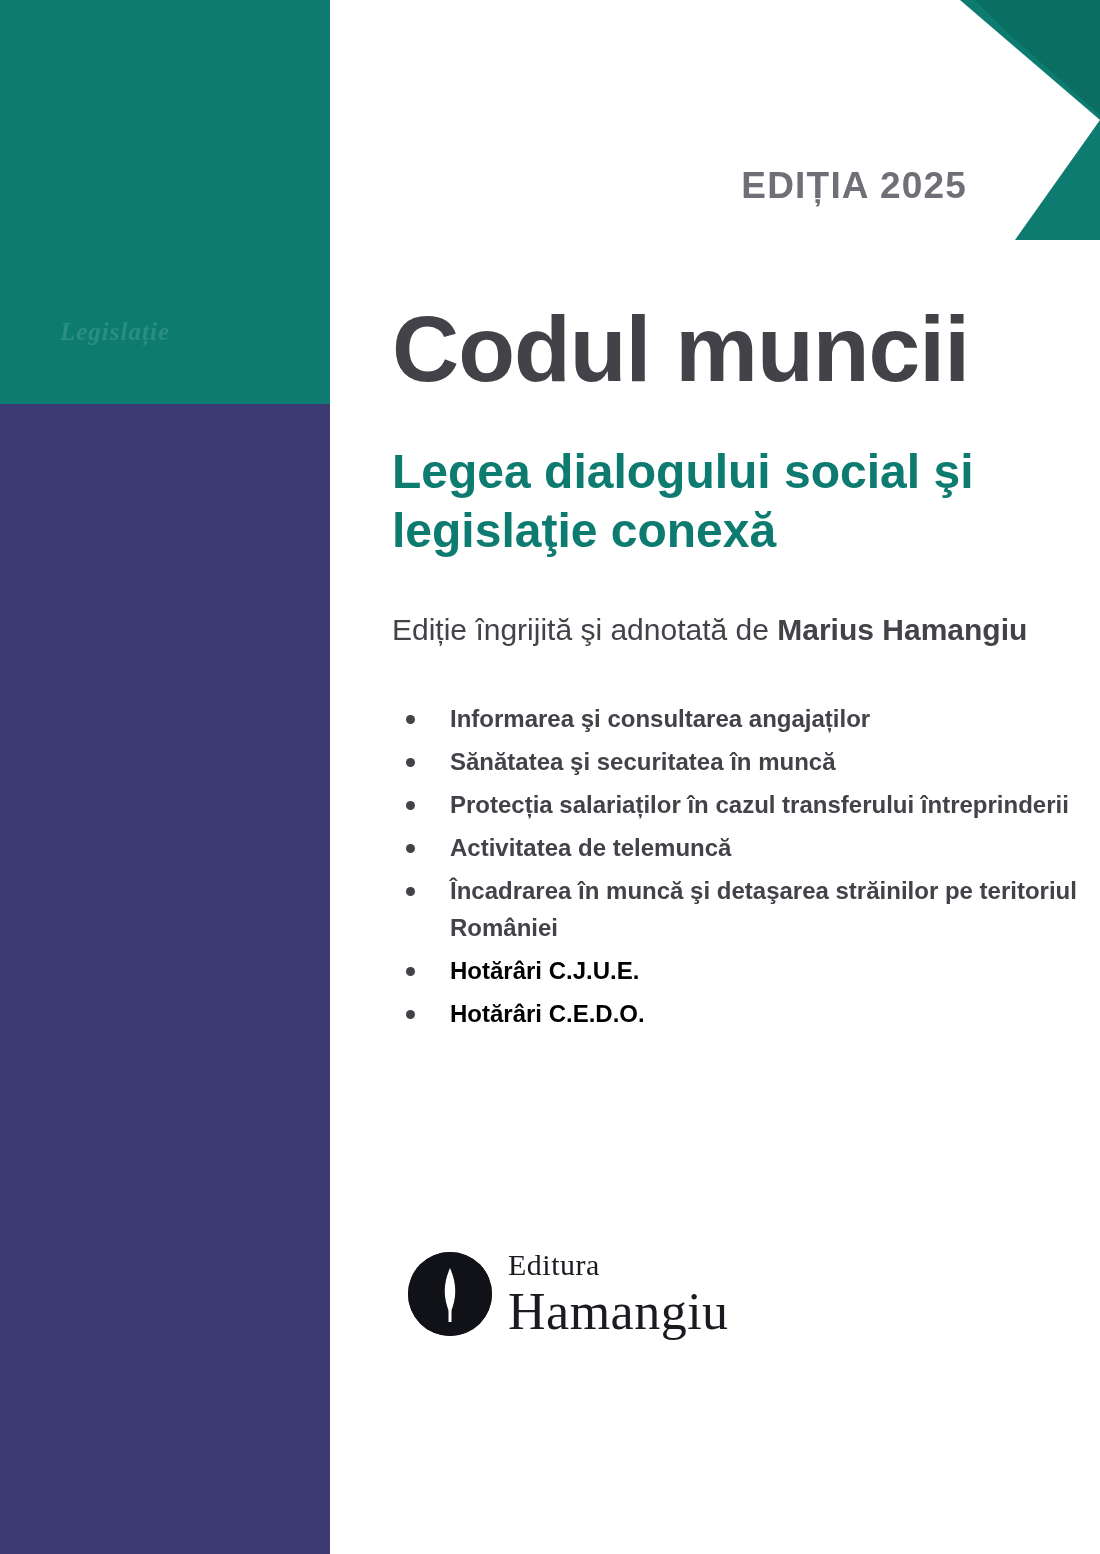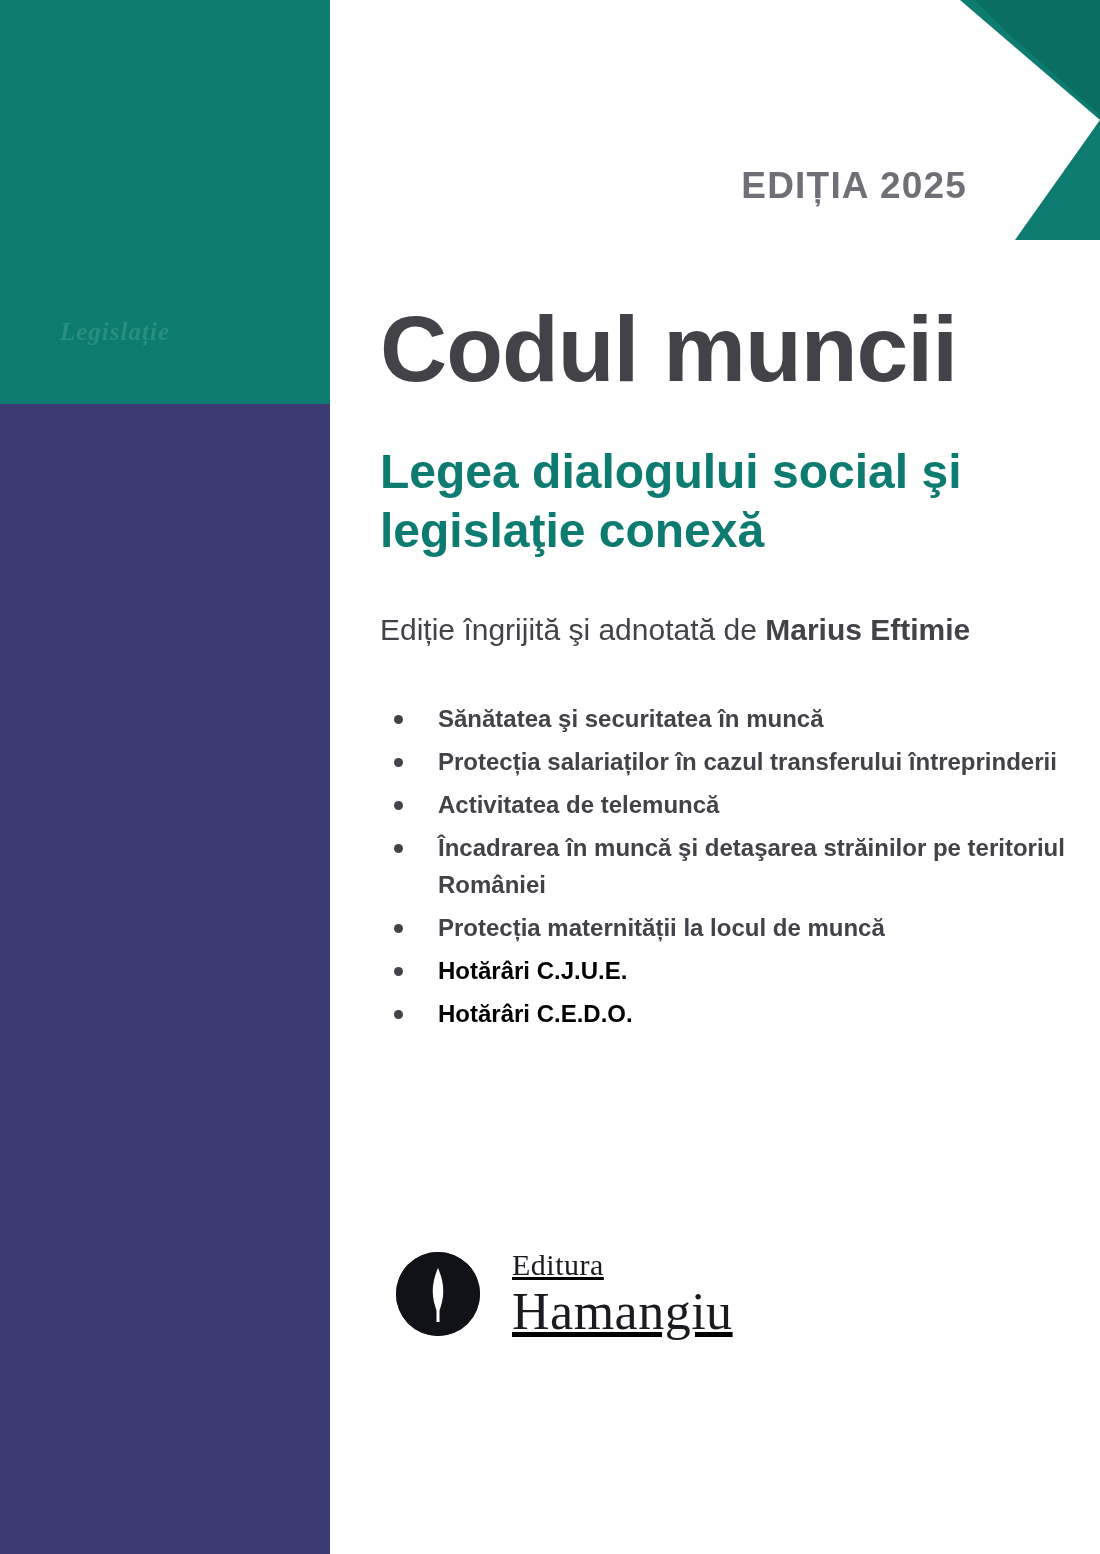--- a/index.html
+++ b/index.html
@@ -67,21 +67,21 @@
     top: 165px;
     font-size: 37px;
     font-weight: 800;
     color: #6f6f78;
     letter-spacing: 1.2px;
   }
 
   
   .content {
     position: absolute;
-    left: 376px;
+    left: 388px;
     top: 0;
     width: 700px;
     height: 1408px;
   }
 
   .main-title {
     position: absolute;
     left: 4px;
     top: 300px;
     font-size: 93px;
@@ -159,23 +159,22 @@
   }
   .pub-mark {
     width: 84px;
     height: 84px;
     border-radius: 50%;
     background: #111118;
     position: relative;
     flex: 0 0 auto;
   }
   .pub-text {
-    margin-left: 32px;
+    margin-left: 16px;
     line-height: 1;
-    text-decoration: underline;
   }
   .pub-line1 {
     font-size: 30px;
     font-weight: 400;
     color: #1a1a20;
     font-family: "Liberation Serif", serif;
     letter-spacing: 0.5px;
   }
   .pub-line2 {
     font-size: 52px;
@@ -206,29 +205,29 @@
 
   <div class="edition">EDIȚIA 2025</div>
 
   <div class="content">
 
     <div class="main-title">Codul muncii</div>
 
     <div class="subtitle">Legea dialogului social şi legislaţie conexă</div>
 
     <div class="byline">
-      <span>Ediție îngrijită şi adnotată de </span><b>Marius Eftimie</b>
+      <span>Ediție îngrijită şi adnotată de </span><b>Marius Hamangiu</b>
     </div>
 
     <ul class="bullets">
+      <li>Informarea şi consultarea angajaților</li>
       <li>Sănătatea şi securitatea în muncă</li>
       <li>Protecția salariaților în cazul transferului întreprinderii</li>
       <li>Activitatea de telemuncă</li>
       <li>Încadrarea în muncă şi detaşarea străinilor pe teritoriul României</li>
-      <li>Protecția maternității la locul de muncă</li>
       <li class="accent">Hotărâri C.J.U.E.</li>
       <li class="accent">Hotărâri C.E.D.O.</li>
     </ul>
 
     <div class="publisher">
       <div class="pub-mark">
         <svg width="84" height="84" viewBox="0 0 84 84">
           <circle cx="42" cy="42" r="42" fill="#111118"></circle>
           <path d="M42 16 C36 30, 34 44, 42 62 C50 44, 48 30, 42 16 Z" fill="#ffffff"></path>
           <rect x="40.5" y="58" width="3" height="12" fill="#ffffff"></rect>

